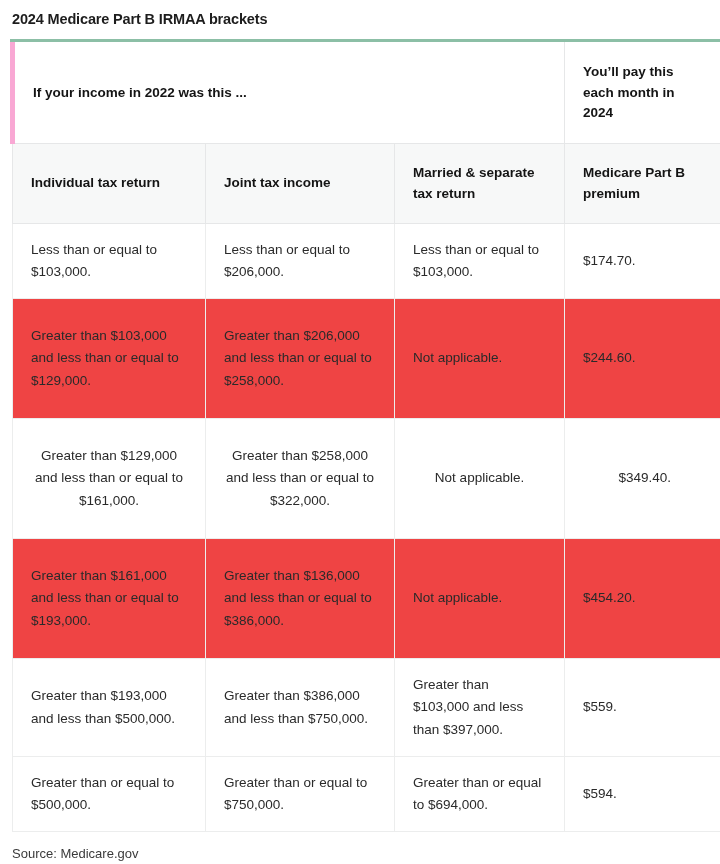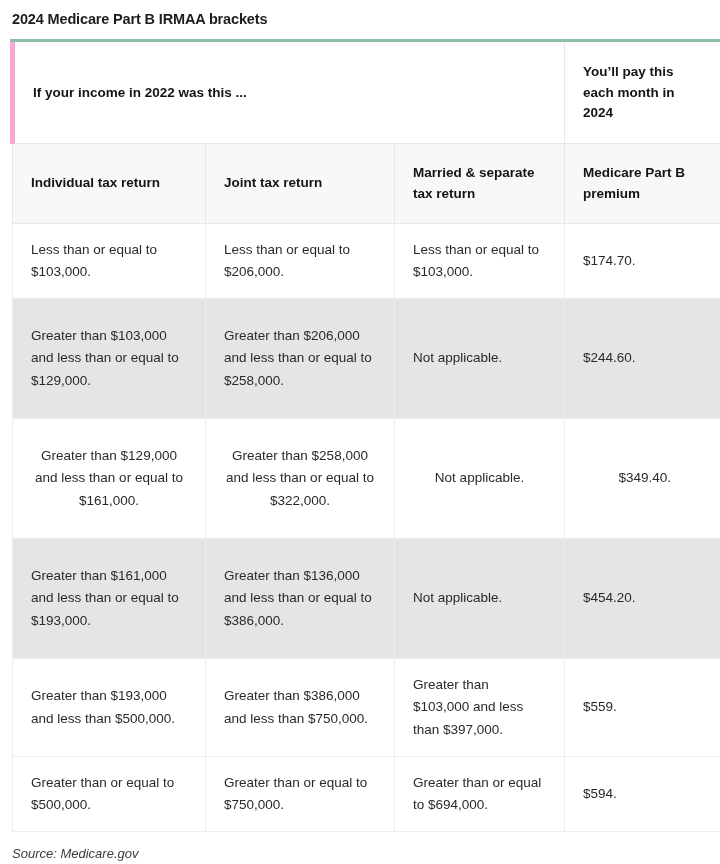--- a/index.html
+++ b/index.html
@@ -88,34 +88,33 @@
     border-left: 1px solid #eceded;
     vertical-align: middle;
     text-align: left;
     font-size: 13.5px;
     font-weight: normal;
     color: #2a2a2a;
     line-height: 1.66;
     padding: 12px 18px 12px 18px;
     box-sizing: border-box;
   }
-  tr.shade td { background: #e5e5e5; }
+  tr.shade td { background: #ef4444; }
   tr.plain td { background: #ffffff; }
 
   tr.r1 td { height: 75px; }
   tr.r2 td { height: 120px; }
   tr.r3 td { height: 120px; text-align: center; }
   tr.r4 td { height: 120px; }
   tr.r5 td { height: 98px; }
   tr.r6 td { height: 75px; }
 
   
   .source {
     font-size: 13px;
-    font-style: italic;
     color: #3a3a3a;
     padding: 14px 0 0 12px;
     line-height: 1.3;
   }
 </style>
 </head>
 <body>
 
 <div class="page">
 
@@ -129,21 +128,21 @@
           <col class="c3">
           <col class="c4">
       </colgroup>
       <thead>
         <tr class="hdr-top">
           <th class="first" colspan="3">If your income in 2022 was this ...</th>
           <th>You’ll pay this each month in 2024</th>
         </tr>
         <tr class="hdr-sub">
           <th>Individual tax return</th>
-          <th>Joint tax return</th>
+          <th>Joint tax income</th>
           <th>Married &amp; separate tax return</th>
           <th>Medicare Part B premium</th>
         </tr>
       </thead>
       <tbody>
 
         <tr class="plain r1">
           <td>Less than or equal to $103,000.</td>
           <td>Less than or equal to $206,000.</td>
           <td>Less than or equal to $103,000.</td>

